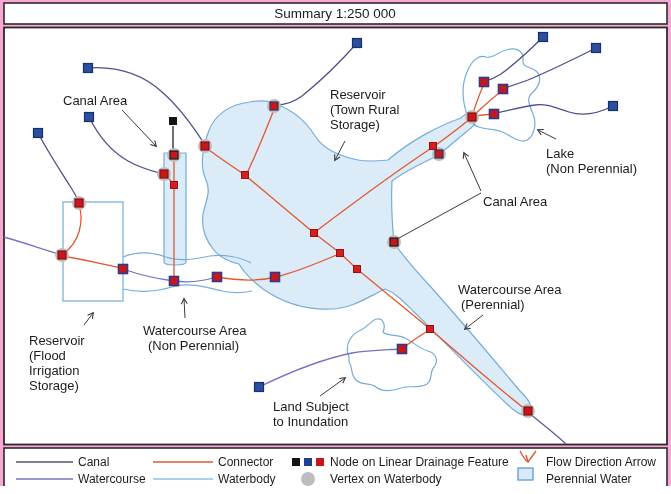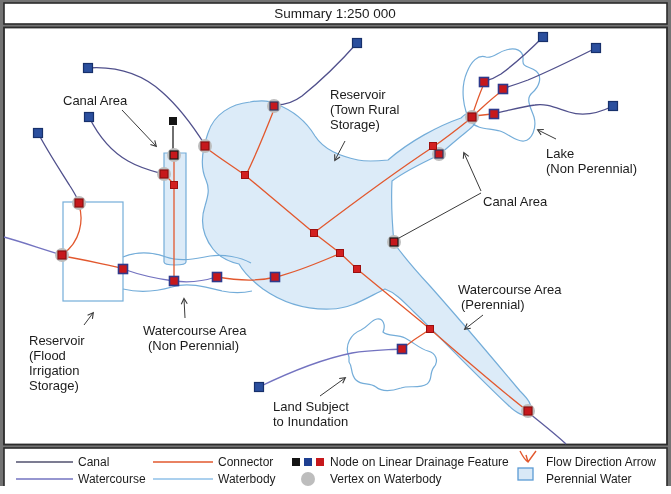--- a/index.html
+++ b/index.html
@@ -1,17 +1,17 @@
 <!DOCTYPE html>
 <html><head>
 <meta charset="utf-8">
 <style>
   html,body{margin:0;padding:0;background:#fff;}
   body{font-family:"Liberation Sans",sans-serif;}
-  #stage{width:671px;height:486px;position:relative;background:#737373;}
+  #stage{width:671px;height:486px;position:relative;background:#f9a8d4;}
   svg{display:block;}
   text{fill:#1c1c1c;}
   .maplabel{font-size:13px;}
   .legtext{font-size:12px;}
   .titletext{font-size:13.5px;}
 </style>
 </head>
 <body>
 
 <div id="stage">

